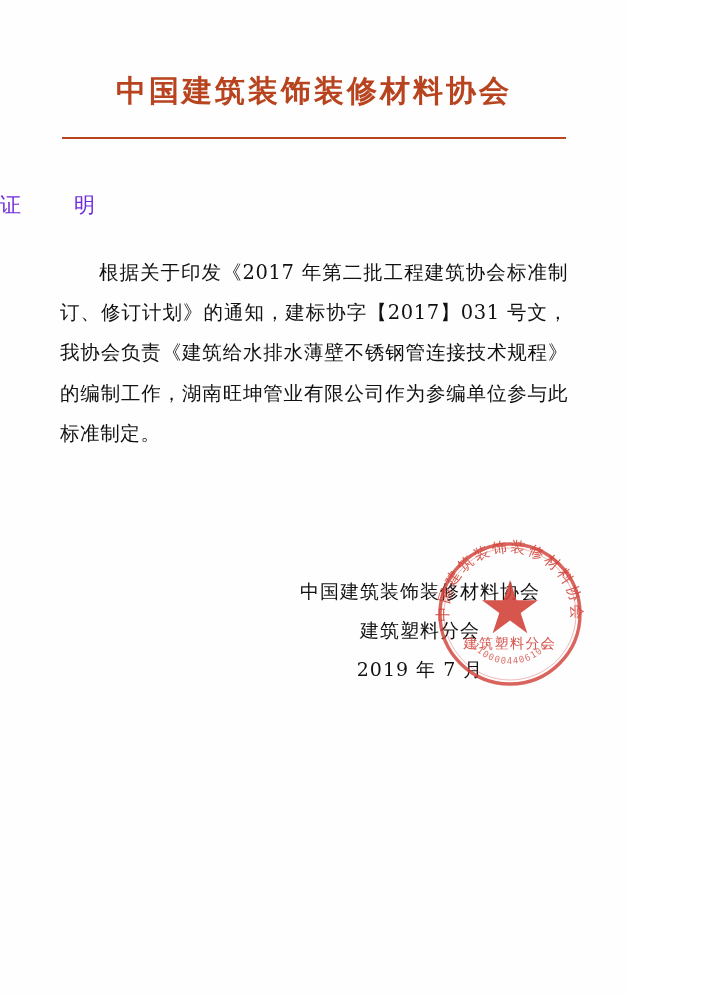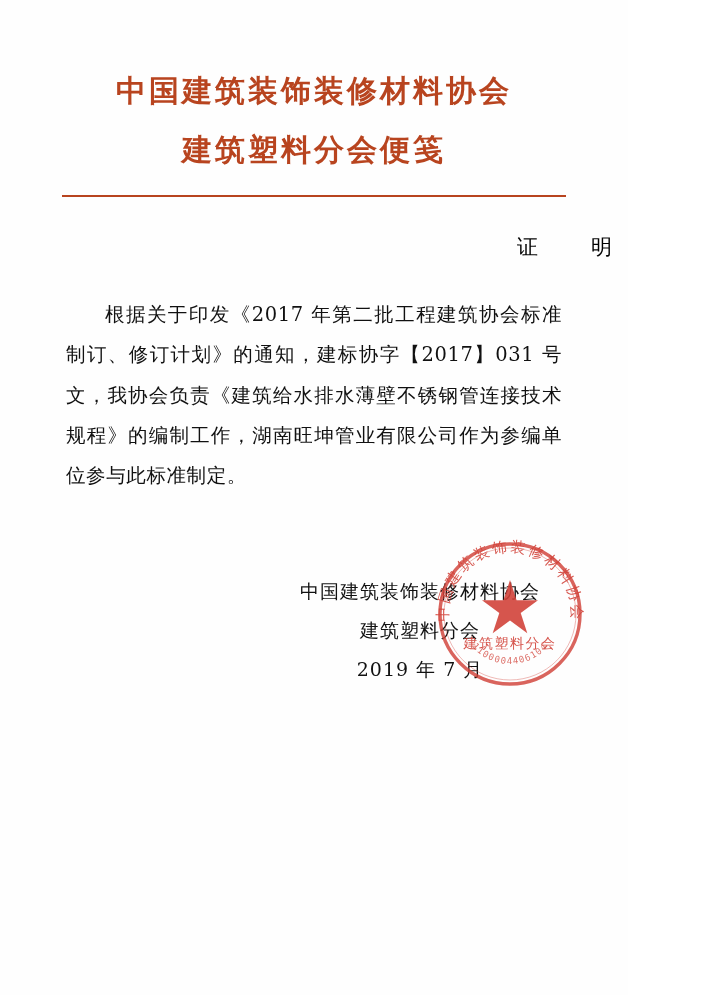--- a/index.html
+++ b/index.html
@@ -34,39 +34,39 @@
     line-height: 1.95;
     font-family: "DejaVu Serif", "Liberation Serif", serif;
   }
   .rule {
     margin: 16px auto 0 auto;
     width: 504px;
     height: 2px;
     background: #b8441f;
   }
   .doc-title {
-    margin-top: 36px;
-    text-align: right;
+    margin-top: 52px;
+    text-align: left;
     font-size: 21px;
     letter-spacing: 16px;
-    color: #000000;
+    color: #6d28d9;
     font-weight: normal;
   }
   .body-text {
     margin: 34px auto 0 auto;
     width: 520px;
     font-size: 19.5px;
     line-height: 2.07;
     text-align: justify;
     text-justify: inter-ideograph;
     color: #111;
     letter-spacing: 0.6px;
   }
   .body-text p {
-    margin: 12px;
+    margin: 6px;
     text-indent: 2em;
   }
   .signature {
     position: absolute;
     right: 78px;
     top: 572px;
     width: 260px;
     text-align: center;
     font-size: 19px;
     line-height: 2.05;
@@ -93,21 +93,20 @@
     height: 1px;
   }
 </style>
 </head>
 <body>
 
 <div class="page">
 
   <div class="letterhead">
     <div class="letterhead-line">中国建筑装饰装修材料协会</div>
-    <div class="letterhead-line">建筑塑料分会便笺</div>
     <div class="rule"></div>
   </div>
 
   <div class="doc-title">证　明</div>
 
   <div class="body-text">
     <p>根据关于印发《2017 年第二批工程建筑协会标准制订、修订计划》的通知，建标协字【2017】031 号文，我协会负责《建筑给水排水薄壁不锈钢管连接技术规程》的编制工作，湖南旺坤管业有限公司作为参编单位参与此标准制定。</p>
   </div>
 
   <div class="signature">

